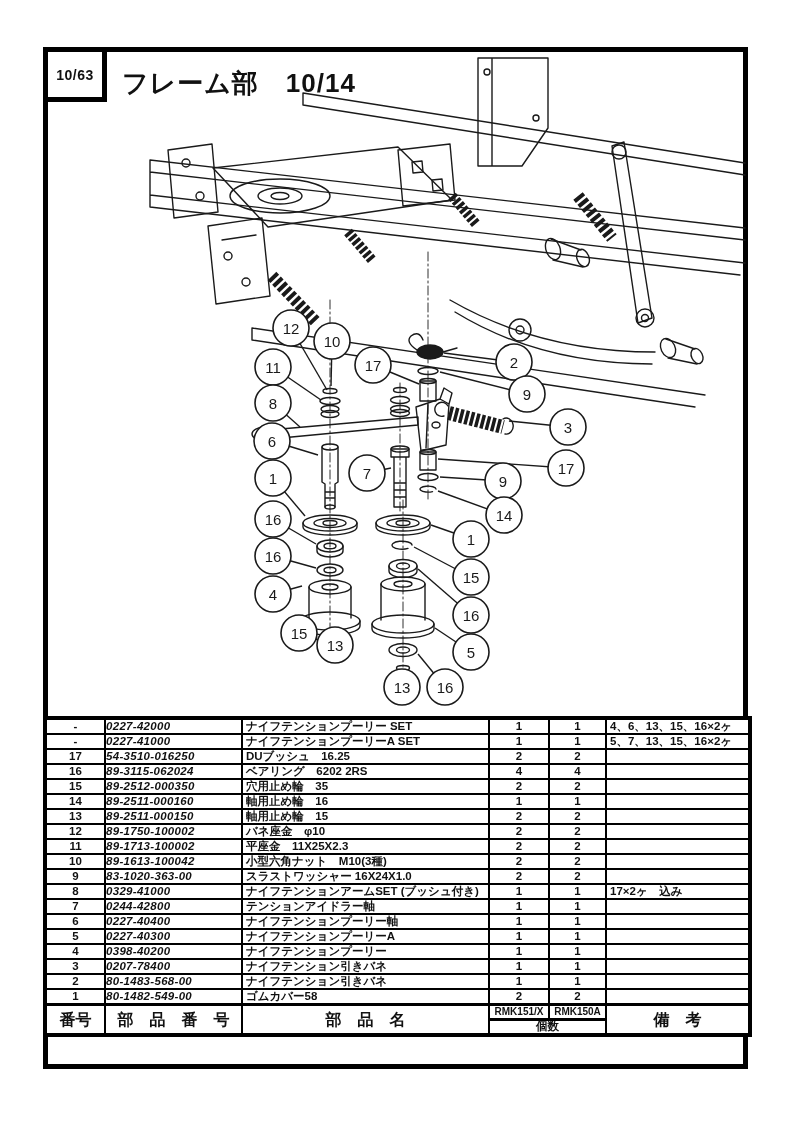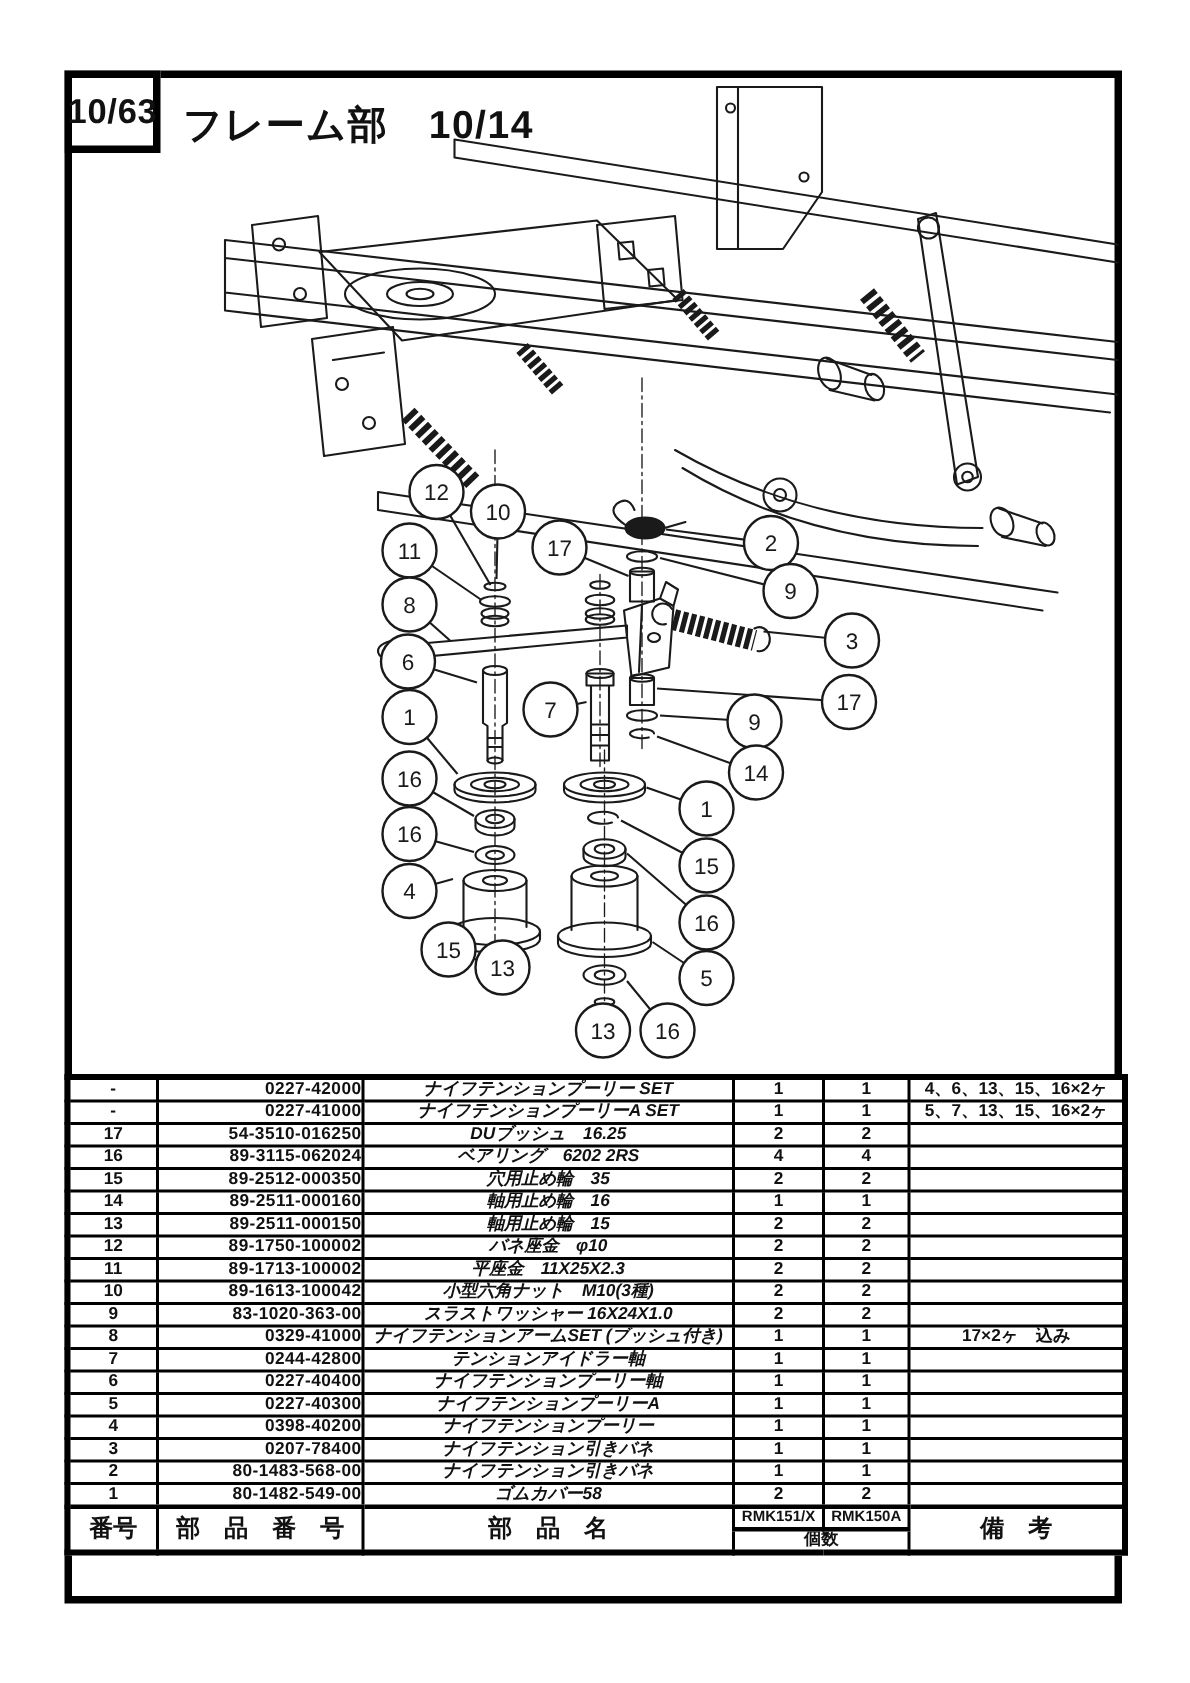--- a/index.html
+++ b/index.html
@@ -9,21 +9,21 @@
     overflow:hidden;
   }
   .page-border{
     position:absolute;left:43px;top:47px;width:705px;height:1022px;
     border:5px solid #000;box-sizing:border-box;
   }
   .ref-box{
     position:absolute;left:43px;top:47px;width:64px;height:55px;
     border:5px solid #000;box-sizing:border-box;background:#fff;
     display:flex;align-items:center;justify-content:center;
-    font-size:23px;font-weight:bold;letter-spacing:0.5px;
+    font-size:14px;font-weight:bold;letter-spacing:0.5px;
   }
   .page-title{
     position:absolute;left:122px;top:66px;
     font-size:26px;font-weight:bold;letter-spacing:1px;white-space:nowrap;
   }
   svg.diagram{position:absolute;left:0;top:0;}
   .art path,.art ellipse,.art circle,.art line,.art polygon{
     stroke:#1a1a1a;fill:none;stroke-width:1.4;stroke-linejoin:round;stroke-linecap:round;
   }
   .art .dark{fill:#1a1a1a;}
@@ -36,24 +36,24 @@
     position:absolute;left:43px;top:716px;width:705px;
     border-collapse:collapse;table-layout:fixed;
     font-size:11.5px;font-weight:bold;line-height:1;background:#fff;
   }
   table.parts-table{border:4px solid #000;}
   .parts-table td{
     border:2px solid #000;height:13px;padding:0 3px;
     white-space:nowrap;overflow:hidden;
   }
   .parts-table td.c-no{text-align:center;padding:0;}
-  .parts-table td.c-pn{text-align:right;letter-spacing:0.3px;padding:0;}
-  .parts-table td.c-name{text-align:center;font-style:italic;}
+  .parts-table td.c-pn{text-align:left;letter-spacing:0.3px;padding:0;font-style:italic;}
+  .parts-table td.c-name{text-align:left;}
   .parts-table td.c-q{text-align:center;padding:0;}
-  .parts-table td.c-rem{text-align:center;}
+  .parts-table td.c-rem{text-align:left;}
   .parts-table tr.foot td{border-top:3px solid #000;text-align:center;vertical-align:middle;}
   .parts-table td.fh{font-size:16px;}
   .parts-table td.fm{font-size:10px;height:12px;padding:0;}
   .parts-table td.fq{font-size:11.5px;height:12px;padding:0;}
 </style>
 </head>
 <body>
 
 <div class="page-border"></div>
 

